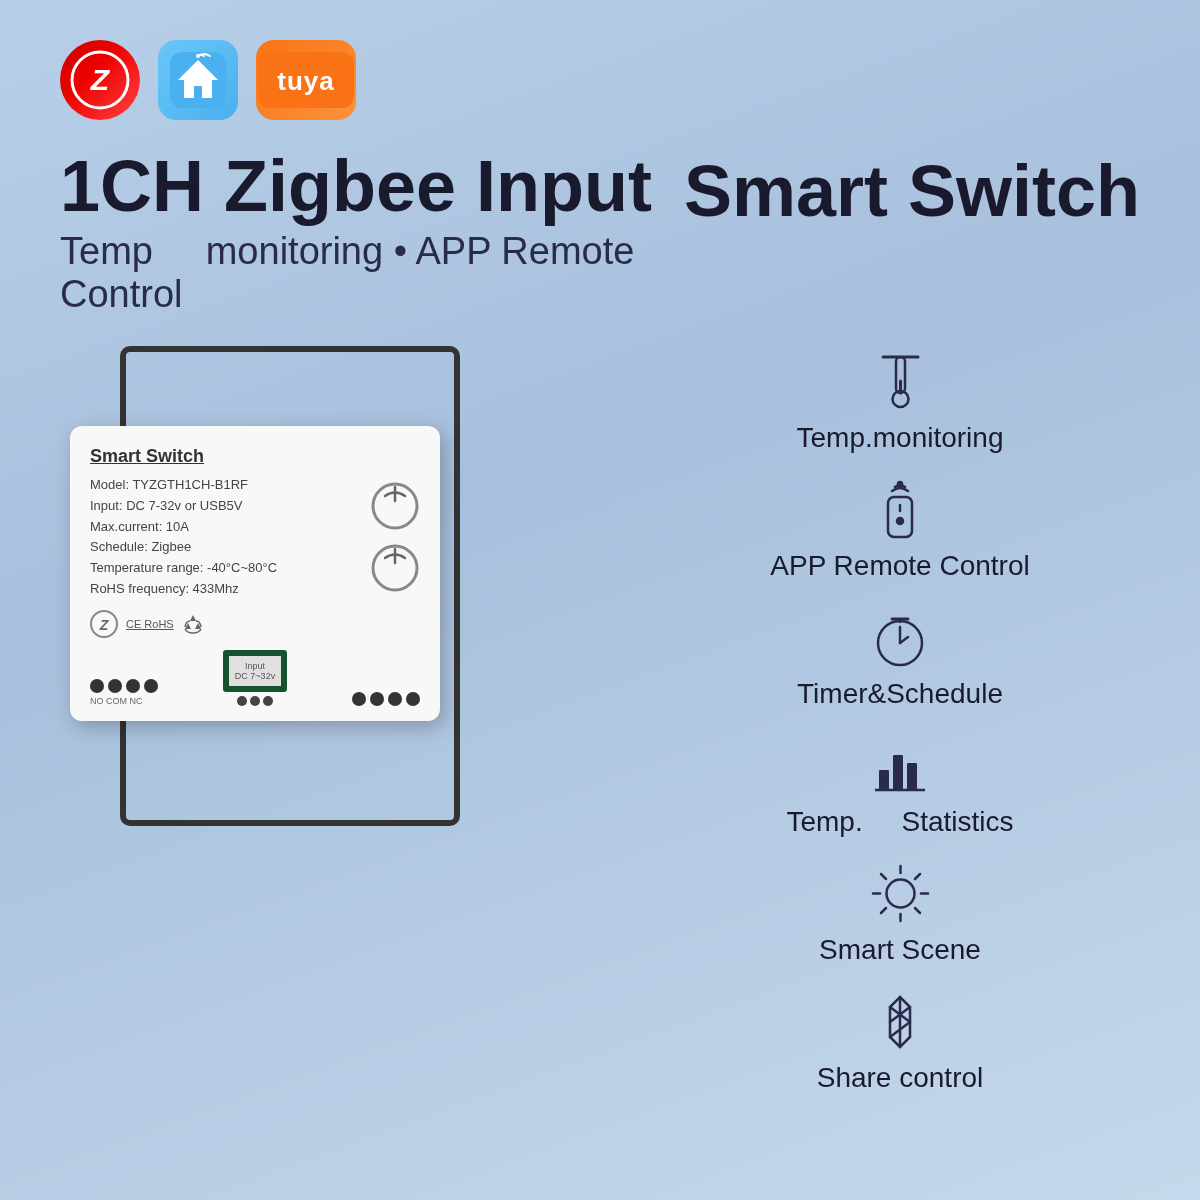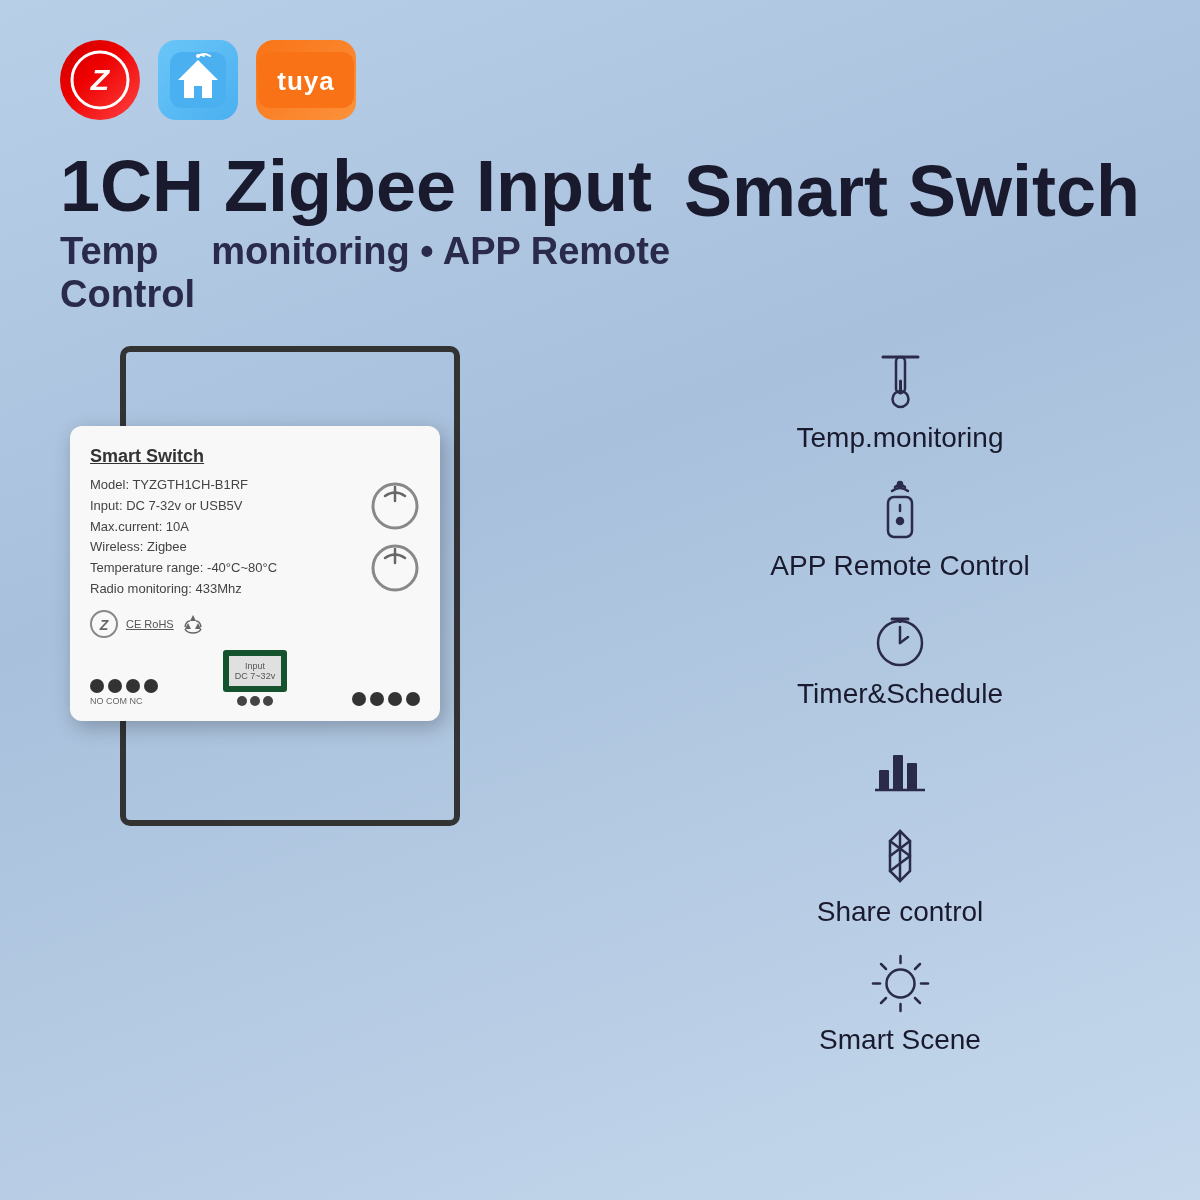--- a/index.html
+++ b/index.html
@@ -80,21 +80,21 @@
 
     .main-title {
       font-size: 72px;
       font-weight: 900;
       color: #1a1a2e;
       line-height: 1.0;
     }
 
     .subtitle {
       font-size: 38px;
-      font-weight: 700;
+      font-weight: 400;
       color: #2a2a4a;
       margin-top: 8px;
     }
 
     .smart-switch-title {
       font-size: 72px;
       font-weight: 900;
       color: #1a1a2e;
       text-align: right;
     }
@@ -305,23 +305,23 @@
       <div class="wire-frame"></div>
       <div class="device-box">
         <div class="device-label">Smart Switch</div>
 
         <div class="device-body">
 
           <div class="device-specs">
             <span class="spec-line">Model: TYZGTH1CH-B1RF</span>
             <span class="spec-line">Input: DC 7-32v or USB5V</span>
             <span class="spec-line">Max.current: 10A</span>
-            <span class="spec-line">Wireless: Zigbee</span>
+            <span class="spec-line">Schedule: Zigbee</span>
             <span class="spec-line">Temperature range: -40°C~80°C</span>
-            <span class="spec-line">Radio monitoring: 433Mhz</span>
+            <span class="spec-line">RoHS frequency: 433Mhz</span>
           </div>
 
           <div class="toggle-controls">
             <div class="toggle-switch">
               <svg width="50" height="50" viewBox="0 0 50 50" fill="none">
                 <circle cx="25" cy="25" r="22" stroke="#888" stroke-width="3"></circle>
                 <line x1="25" y1="6" x2="25" y2="20" stroke="#666" stroke-width="2.5" stroke-linecap="round"></line>
                 <path d="M15,15 Q25,8 35,15" stroke="#666" stroke-width="2.5" fill="none" stroke-linecap="round"></path>
               </svg>
             </div>
@@ -440,34 +440,21 @@
       <div class="feature-item">
         <div class="feature-icon">
           <svg width="70" height="60" viewBox="0 0 70 60" fill="none">
 
             <line x1="10" y1="55" x2="60" y2="55" stroke="#2a2a4a" stroke-width="2.5"></line>
             <rect x="14" y="35" width="10" height="20" fill="#2a2a4a" rx="1"></rect>
             <rect x="28" y="20" width="10" height="35" fill="#2a2a4a" rx="1"></rect>
             <rect x="42" y="28" width="10" height="27" fill="#2a2a4a" rx="1"></rect>
           </svg>
         </div>
-      </div>
-
-      <div class="feature-item">
-        <div class="feature-icon">
-          <svg width="50" height="65" viewBox="0 0 50 65" fill="none">
-
-            <line x1="25" y1="8" x2="25" y2="58" stroke="#2a2a4a" stroke-width="2.5" stroke-linecap="round"></line>
-            <polyline points="15,18 35,33 15,48" stroke="#2a2a4a" stroke-width="2.5" fill="none" stroke-linecap="round" stroke-linejoin="round"></polyline>
-            <polyline points="35,18 15,33" stroke="#2a2a4a" stroke-width="2.5" fill="none" stroke-linecap="round" stroke-linejoin="round"></polyline>
-
-            <polygon points="25,8 35,18 35,48 25,58 15,48 15,18" stroke="#2a2a4a" stroke-width="2.5" fill="none"></polygon>
-          </svg>
-        </div>
-        <div class="feature-label">Share control</div>
+        <div class="feature-label">Temp. &nbsp;&nbsp;&nbsp; Statistics</div>
       </div>
 
       <div class="feature-item">
         <div class="feature-icon">
           <svg width="65" height="65" viewBox="0 0 65 65" fill="none">
 
             <circle cx="32.5" cy="32.5" r="14" stroke="#2a2a4a" stroke-width="2.5" fill="none"></circle>
 
             <line x1="32.5" y1="5" x2="32.5" y2="12" stroke="#2a2a4a" stroke-width="2.5" stroke-linecap="round"></line>
             <line x1="32.5" y1="53" x2="32.5" y2="60" stroke="#2a2a4a" stroke-width="2.5" stroke-linecap="round"></line>
@@ -475,15 +462,29 @@
             <line x1="53" y1="32.5" x2="60" y2="32.5" stroke="#2a2a4a" stroke-width="2.5" stroke-linecap="round"></line>
             <line x1="13" y1="13" x2="18" y2="18" stroke="#2a2a4a" stroke-width="2.5" stroke-linecap="round"></line>
             <line x1="47" y1="47" x2="52" y2="52" stroke="#2a2a4a" stroke-width="2.5" stroke-linecap="round"></line>
             <line x1="52" y1="13" x2="47" y2="18" stroke="#2a2a4a" stroke-width="2.5" stroke-linecap="round"></line>
             <line x1="18" y1="47" x2="13" y2="52" stroke="#2a2a4a" stroke-width="2.5" stroke-linecap="round"></line>
           </svg>
         </div>
         <div class="feature-label">Smart Scene</div>
       </div>
 
+      <div class="feature-item">
+        <div class="feature-icon">
+          <svg width="50" height="65" viewBox="0 0 50 65" fill="none">
+
+            <line x1="25" y1="8" x2="25" y2="58" stroke="#2a2a4a" stroke-width="2.5" stroke-linecap="round"></line>
+            <polyline points="15,18 35,33 15,48" stroke="#2a2a4a" stroke-width="2.5" fill="none" stroke-linecap="round" stroke-linejoin="round"></polyline>
+            <polyline points="35,18 15,33" stroke="#2a2a4a" stroke-width="2.5" fill="none" stroke-linecap="round" stroke-linejoin="round"></polyline>
+
+            <polygon points="25,8 35,18 35,48 25,58 15,48 15,18" stroke="#2a2a4a" stroke-width="2.5" fill="none"></polygon>
+          </svg>
+        </div>
+        <div class="feature-label">Share control</div>
+      </div>
+
     </div>
   </div>
 </div>
 
 </body></html>

